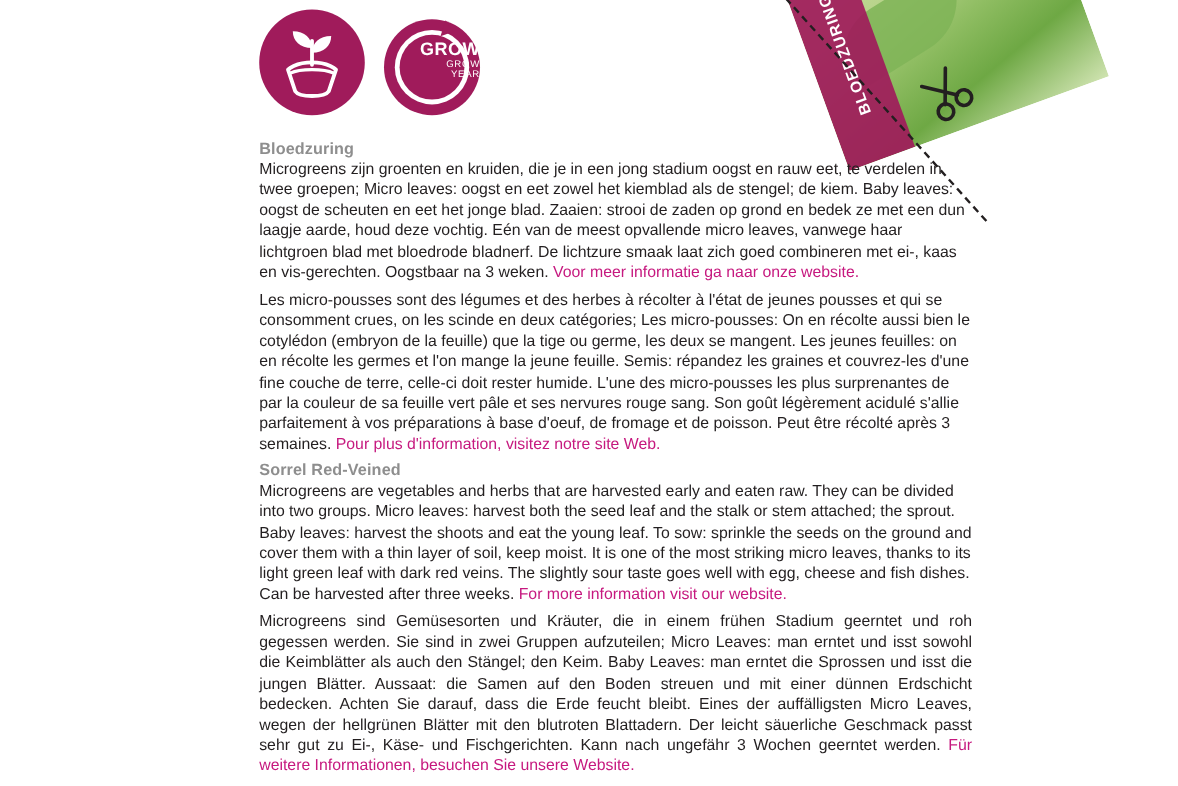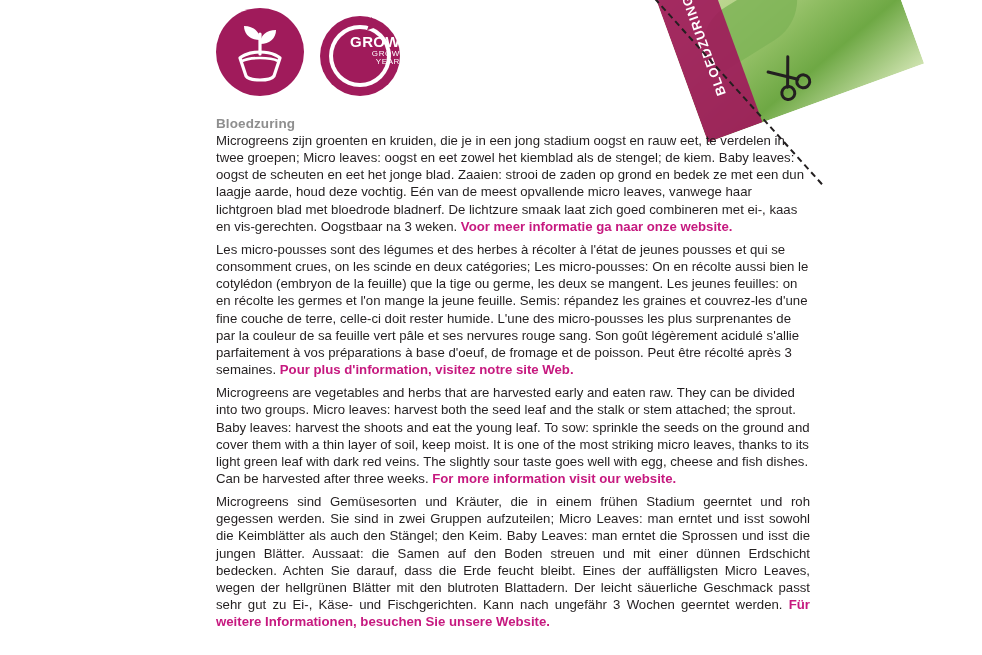--- a/index.html
+++ b/index.html
@@ -181,21 +181,20 @@
   }
   .block-body {
     font-size: 13.2px;
     line-height: 1.30;
     margin: 0;
     color: #231f20;
   }
   .justify { text-align: justify; }
   .link {
     color: #c6197f;
-    font-weight: bold;
   }
 </style>
 </head>
 <body>
 
 <div class="top-band">
 
   <div class="logo-seedling">
     <svg width="88" height="88" viewBox="0 0 88 88" aria-hidden="true">
       <path d="M44 46 C44 36, 44 30, 44 26" stroke="#ffffff" stroke-width="3.2" fill="none" stroke-linecap="round"></path>
@@ -243,20 +242,21 @@
   <div class="block">
     <p class="block-title">Bloedzuring</p>
     <p class="block-body"><span>Microgreens zijn groenten en kruiden, die je in een jong stadium oogst en rauw eet, te verdelen in twee groepen; Micro leaves: oogst en eet zowel het kiemblad als de stengel; de kiem. Baby leaves: oogst de scheuten en eet het jonge blad. Zaaien: strooi de zaden op grond en bedek ze met een dun laagje aarde, houd deze vochtig. Eén van de meest opvallende micro leaves, vanwege haar lichtgroen blad met bloedrode bladnerf. De lichtzure smaak laat zich goed combineren met ei-, kaas en vis-gerechten. Oogstbaar na 3 weken. </span><span class="link">Voor meer informatie ga naar onze website.</span></p>
   </div>
 
   <div class="block">
     <p class="block-body"><span>Les micro-pousses sont des légumes et des herbes à récolter à l'état de jeunes pousses et qui se consomment crues, on les scinde en deux catégories; Les micro-pousses: On en récolte aussi bien le cotylédon (embryon de la feuille) que la tige ou germe, les deux se mangent. Les jeunes feuilles: on en récolte les germes et l'on mange la jeune feuille. Semis: répandez les graines et couvrez-les d'une fine couche de terre, celle-ci doit rester humide.  L'une des micro-pousses les plus surprenantes de par la couleur de sa feuille vert pâle et ses nervures rouge sang. Son goût légèrement acidulé s'allie parfaitement à vos préparations à base d'oeuf, de fromage et de poisson. Peut être récolté après 3 semaines. </span><span class="link">Pour plus d'information, visitez notre site Web.</span></p>
   </div>
 
   <div class="block">
+    <p class="block-title">Sorrel Red-Veined</p>
     <p class="block-body"><span>Microgreens are vegetables and herbs that are harvested early and eaten raw. They can be divided into two groups. Micro leaves: harvest both the seed leaf and the stalk or stem attached; the sprout. Baby leaves: harvest the shoots and eat the young leaf. To sow: sprinkle the seeds on the ground and cover them with a thin layer of soil, keep moist. It is one of the most striking micro leaves, thanks to its light green leaf with dark red veins. The slightly sour taste goes well with egg, cheese and fish dishes. Can be harvested after three weeks.  </span><span class="link">For more information visit our website.</span></p>
   </div>
 
   <div class="block">
     <p class="block-body justify"><span>Microgreens sind Gemüsesorten und Kräuter, die in einem frühen Stadium geerntet und roh gegessen werden. Sie sind in zwei Gruppen aufzuteilen; Micro Leaves: man erntet und isst sowohl die Keimblätter als auch den Stängel; den Keim. Baby Leaves: man erntet die Sprossen und isst die jungen Blätter. Aussaat: die Samen auf den Boden streuen und mit einer dünnen Erdschicht bedecken. Achten Sie darauf, dass die Erde feucht bleibt. Eines der auffälligsten Micro Leaves, wegen der hellgrünen Blätter mit den blutroten Blattadern. Der leicht säuerliche Geschmack passt sehr gut zu Ei-, Käse- und Fischgerichten. Kann nach ungefähr 3 Wochen geerntet werden.  </span><span class="link">Für weitere Informationen, besuchen Sie unsere Website.</span></p>
   </div>
 
 </div>
 
 </body></html>

